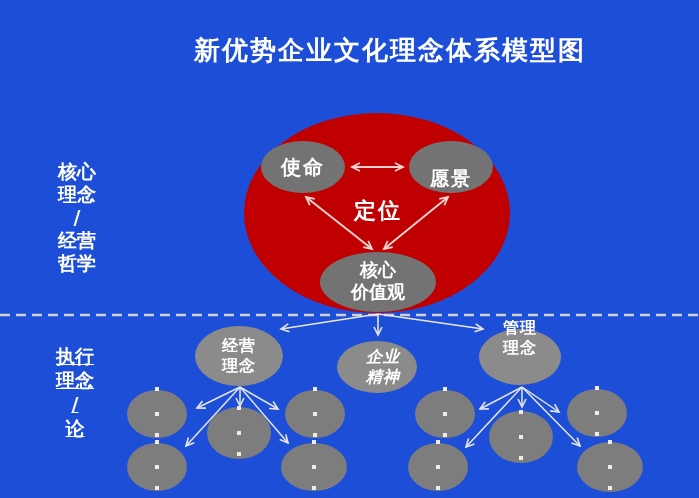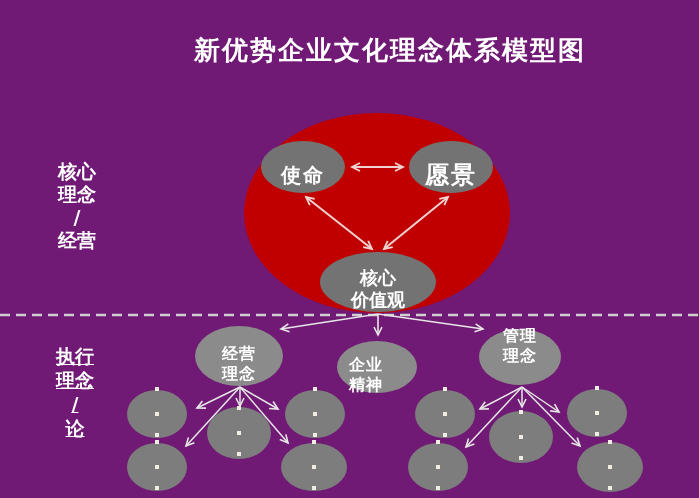--- a/index.html
+++ b/index.html
@@ -1,40 +1,40 @@
 <!DOCTYPE html>
 <html><head>
 <meta charset="utf-8">
 <style>
   html,body{margin:0;padding:0;background:#555;}
   .stage{
     position:relative;width:699px;height:498px;overflow:hidden;
-    background:#701a75;
+    background:#1d4ed8;
     font-family:"DejaVu Sans","Liberation Sans",sans-serif;
   }
   .stage svg{position:absolute;left:0;top:0;}
   .txt{position:absolute;color:#FFFFFF;font-weight:bold;white-space:nowrap;}
   .page-title{
     left:390px;top:50px;transform:translate(-50%,-50%);
     font-size:26px;letter-spacing:2px;
   }
   .side-label{
     width:90px;text-align:center;font-size:19px;
   }
   .side-label span{display:block;}
   #side-core{left:32px;top:160px;line-height:23px;}
   #side-exec{left:30px;top:344px;line-height:24px;text-decoration:underline;}
-  .node-label{transform:translate(-50%,-50%);text-align:center;margin-top:8px;}
+  .node-label{transform:translate(-50%,-50%);text-align:center;}
   .lbl-mission{left:303px;top:167px;font-size:20px;letter-spacing:2px;}
-  .lbl-vision{left:451px;top:167px;font-size:24px;letter-spacing:2px;}
+  .lbl-vision{left:451px;top:179px;font-size:19px;letter-spacing:2px;}
   .lbl-positioning{left:378px;top:211px;font-size:22px;letter-spacing:2px;}
   .lbl-corevalues{left:378px;top:281px;font-size:18px;line-height:22px;}
   .lbl-mid{font-size:16px;line-height:20px;letter-spacing:1px;}
   .lbl-business{left:239px;top:356px;}
-  .lbl-spirit{left:366px;top:367px;}
+  .lbl-spirit{left:383px;top:367px;font-style:italic;}
   .lbl-management{left:520px;top:338px;}
   .node-label span{display:block;}
 </style>
 </head>
 <body>
 
 <div class="stage">
 
   <svg width="699" height="498" viewBox="0 0 699 498">
     <defs>
@@ -152,31 +152,33 @@
     </g>
   </svg>
 
   <div class="txt page-title">新优势企业文化理念体系模型图</div>
 
   <div class="txt side-label" id="side-core">
     <span>核心</span>
     <span>理念</span>
     <span>/</span>
     <span>经营</span>
+    <span>哲学</span>
   </div>
 
   <div class="txt side-label" id="side-exec">
     <span>执行</span>
     <span>理念</span>
     <span>/</span>
     <span>论</span>
   </div>
 
   <div class="txt node-label lbl-mission">使命</div>
   <div class="txt node-label lbl-vision">愿景</div>
+  <div class="txt node-label lbl-positioning">定位</div>
 
   <div class="txt node-label lbl-corevalues">
     <span>核心</span>
     <span>价值观</span>
   </div>
 
   <div class="txt node-label lbl-mid lbl-business">
     <span>经营</span>
     <span>理念</span>
   </div>

